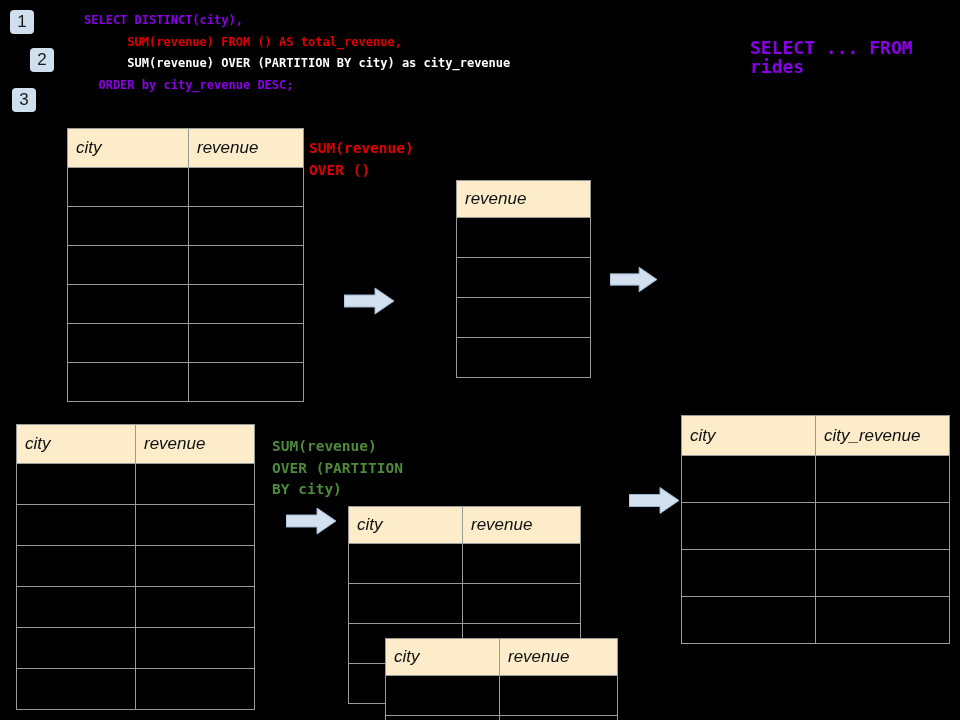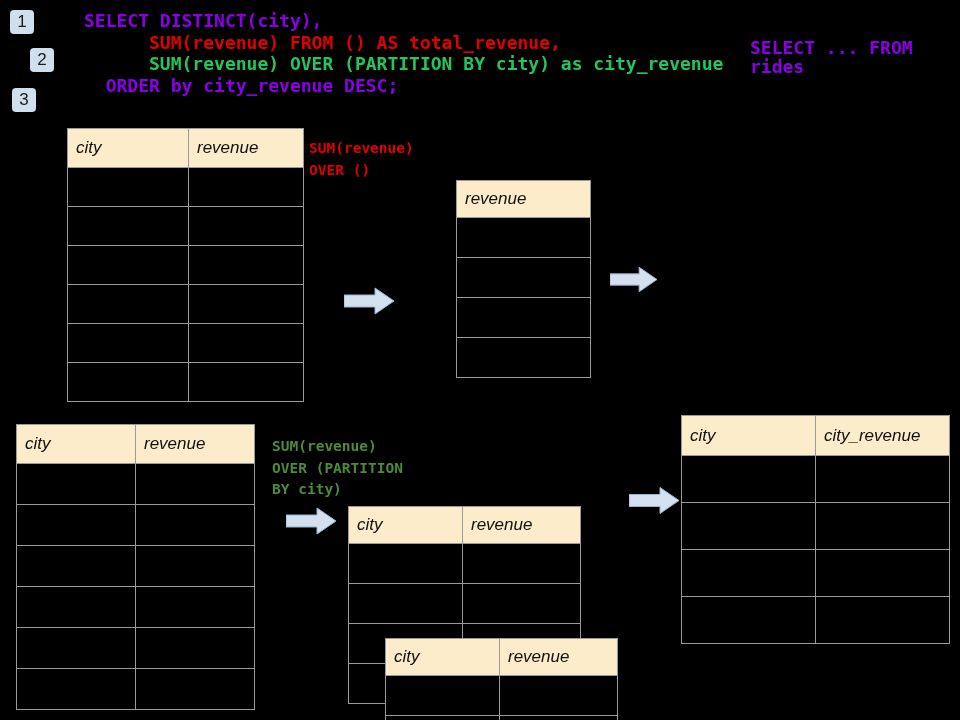--- a/index.html
+++ b/index.html
@@ -26,29 +26,29 @@
     line-height: 24px;
     text-align: center;
     width: 24px;
     height: 24px;
   }
 
   
   .sql {
     position: absolute;
     font-family: "DejaVu Sans Mono", monospace;
-    font-size: 18px;
+    font-size: 12px;
     line-height: 21.5px;
     white-space: pre;
     font-weight: bold;
     letter-spacing: 0px;
   }
   .sql-purple { color: #8a00e6; }
   .sql-red    { color: #e00000; }
-  .sql-green  { color: #22c55e; }
+  .sql-green  { color: #ffffff; }
 
   
   .annot {
     position: absolute;
     font-family: "DejaVu Sans Mono", monospace;
     font-size: 14.5px;
     line-height: 21.5px;
     font-weight: bold;
     white-space: pre;
   }

